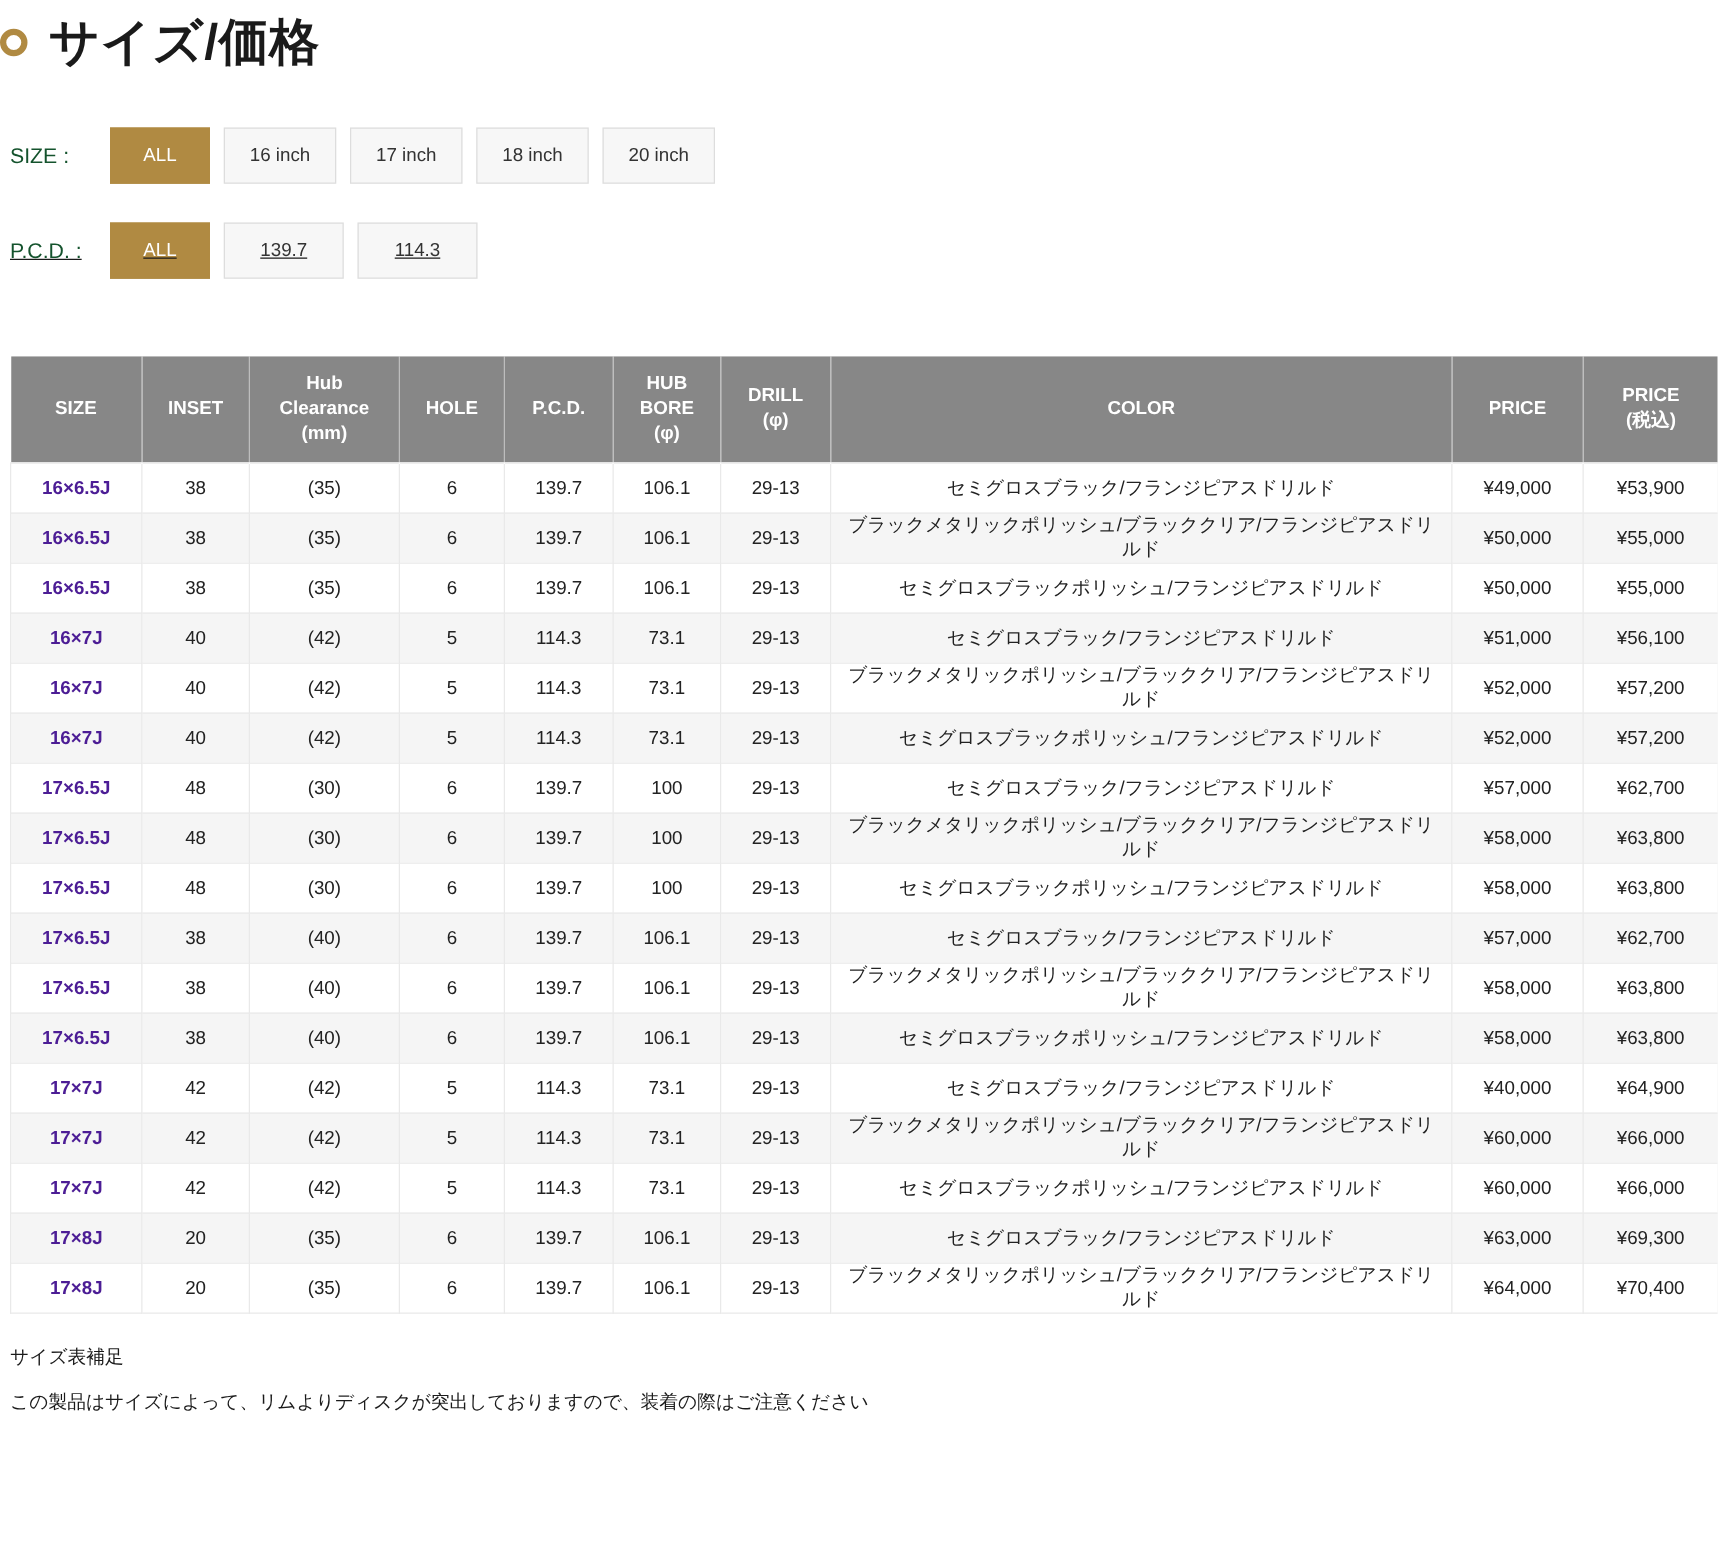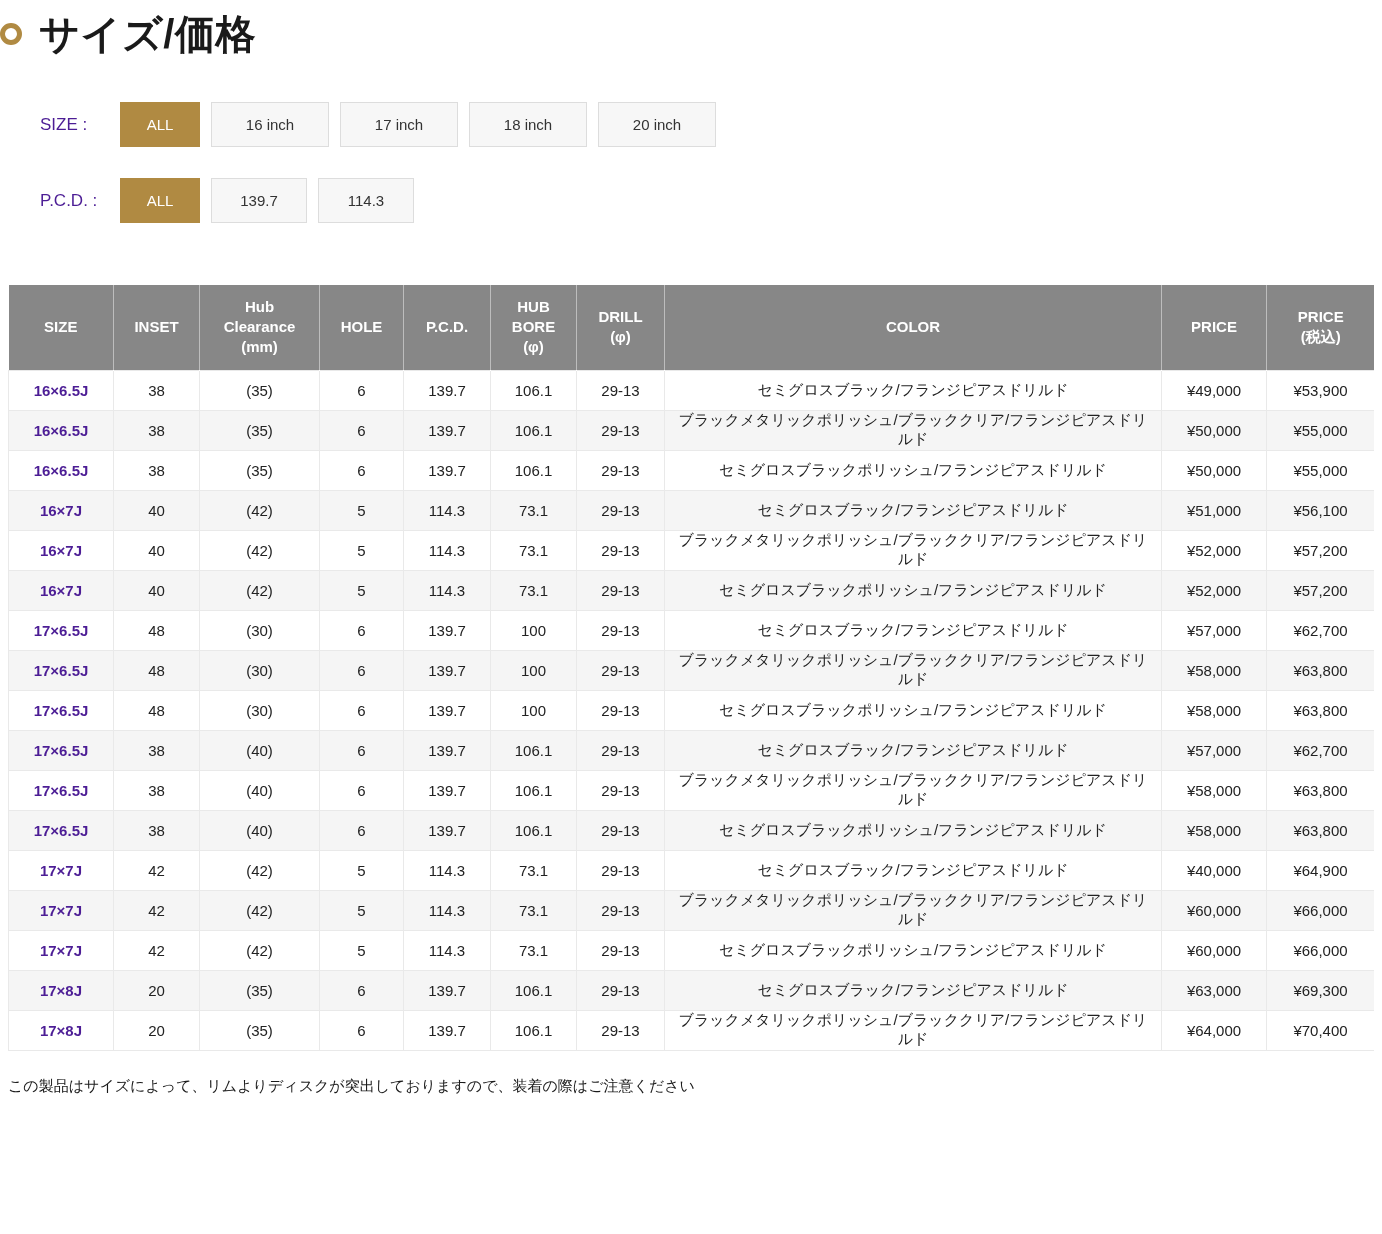--- a/index.html
+++ b/index.html
@@ -7,30 +7,30 @@
   body { font-family: "Liberation Sans", "DejaVu Sans", sans-serif; color: #1a1a1a; }
   .page { width: 1382px; height: 1234px; overflow: hidden; position: relative; background: #fff; }
 
   
   .page-header { display: flex; align-items: center; gap: 17px; padding: 12px 0 0 0; }
   .ring { width: 22px; height: 22px; border: 5px solid #b08a42; border-radius: 50%; flex: 0 0 auto; }
   .page-title { font-size: 40px; font-weight: 600; margin: 0; line-height: 1.1; letter-spacing: 0.5px; }
 
   
   .filter-row { display: flex; align-items: center; margin: 46px 0 0 8px; }
-  .filter-row.second { margin-top: 31px; }
-  .filter-label { width: 80px; font-size: 17px; color: #4c1d95; flex: 0 0 auto; margin-left: 32px; }
+  .filter-row.second { margin-top: 31px; text-decoration: underline; }
+  .filter-label { width: 80px; font-size: 17px; color: #14532d; flex: 0 0 auto; }
   .filter-buttons { display: flex; align-items: center; }
   .filter-btn {
     height: 45px; border: 1px solid #ddd; background: #f7f7f7; color: #333;
     font-size: 15px; font-family: inherit; margin-right: 11px; cursor: pointer;
     display: inline-flex; align-items: center; justify-content: center; padding: 0 10px;
   }
   .filter-btn.btn-all { width: 80px; }
-  .filter-btn.btn-inch { width: 118px; }
+  .filter-btn.btn-inch { width: 90px; }
   .filter-btn.btn-pcd { width: 96px; }
   .filter-btn.active { background: #b08a42; border-color: #b08a42; color: #fff; }
 
   
   .table-clip { margin: 62px 8px 0 8px; height: 770px; overflow: hidden; }
   table { width: 1366px; border-collapse: collapse; table-layout: fixed; }
   col.col-size { width: 105px; } col.col-inset { width: 86px; } col.col-clear { width: 120px; }
   col.col-hole { width: 84px; } col.col-pcd { width: 87px; } col.col-hub { width: 86px; }
   col.col-drill { width: 88px; } col.col-color { width: 497px; } col.col-price { width: 105px; }
   col.col-price-tax { width: 108px; }
@@ -319,16 +319,17 @@
             <td>29-13</td>
             <td>ブラックメタリックポリッシュ/ブラッククリア/フランジピアスドリルド</td>
             <td>¥64,000</td>
             <td>¥70,400</td>
           </tr>
         </tbody>
     </table>
   </div>
 
   <div class="notes">
+    <p>サイズ表補足</p>
     <p>この製品はサイズによって、リムよりディスクが突出しておりますので、装着の際はご注意ください</p>
   </div>
 
 </div>
 
 </body></html>

